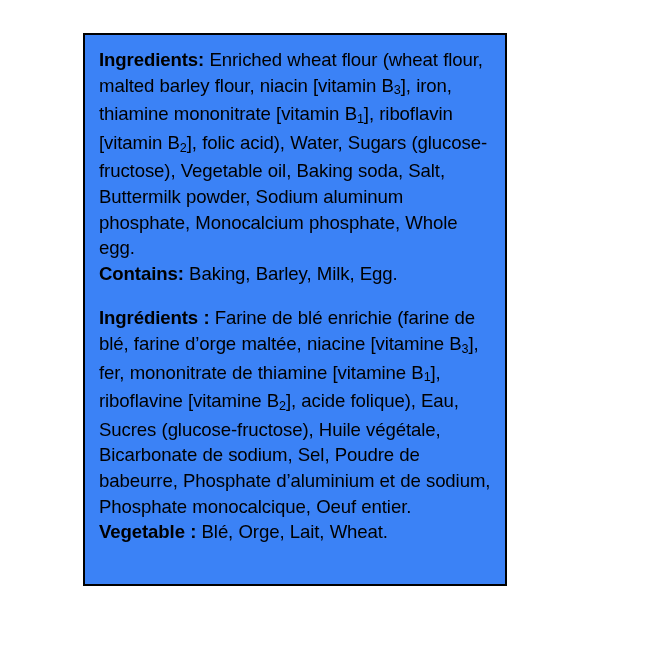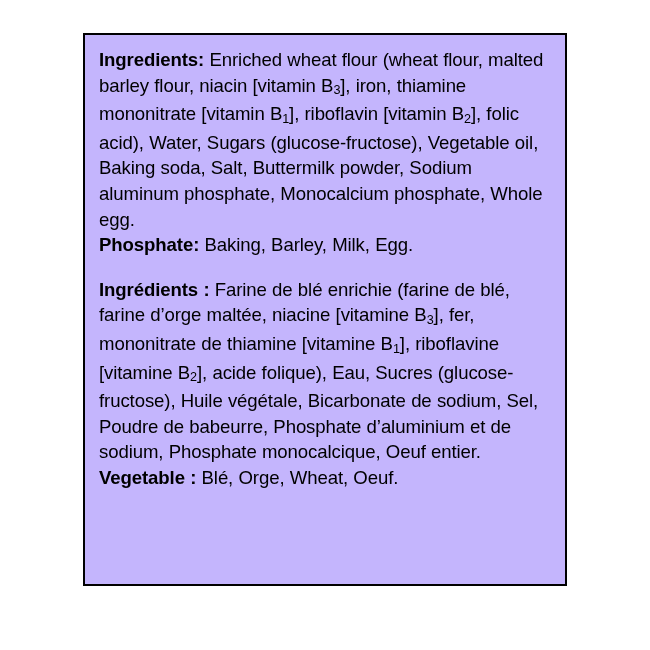--- a/index.html
+++ b/index.html
@@ -16,25 +16,25 @@
   .page {
     position: relative;
     width: 650px;
     height: 650px;
     box-sizing: border-box;
   }
   .panel {
     position: absolute;
     left: 83px;
     top: 33px;
-    width: 484px;
+    width: 424px;
     height: 553px;
     border: 2px solid #000000;
     box-sizing: border-box;
-    background: #c4b5fd;
+    background: #3b82f6;
   }
   .panel-inner {
     padding: 12px 14px 10px 14px;
   }
   .block {
     margin: 0;
   }
   .para {
     font-size: 18.6px;
     line-height: 25.6px;
@@ -58,25 +58,25 @@
 </style>
 </head>
 <body>
 
 <div class="page">
   <div class="panel">
     <div class="panel-inner">
 
       <div class="block">
         <p class="para"><span class="lead">Ingredients:</span><span> Enriched wheat flour (wheat flour, malted barley flour, niacin [vitamin B</span><sub>3</sub><span>], iron, thiamine mononitrate [vitamin B</span><sub>1</sub><span>], riboflavin [vitamin B</span><sub>2</sub><span>], folic acid), Water, Sugars (glucose-fructose), Vegetable oil, Baking soda, Salt, Buttermilk powder, Sodium aluminum phosphate, Monocalcium phosphate, Whole egg.</span></p>
-        <p class="para"><span class="lead">Phosphate:</span><span> Baking, Barley, Milk, Egg.</span></p>
+        <p class="para"><span class="lead">Contains:</span><span> Baking, Barley, Milk, Egg.</span></p>
       </div>
 
       <div class="gap"></div>
 
       <div class="block">
         <p class="para"><span class="lead">Ingrédients :</span><span> Farine de blé enrichie (farine de blé, farine d’orge maltée, niacine [vitamine B</span><sub>3</sub><span>], fer, mononitrate de thiamine [vitamine B</span><sub>1</sub><span>], riboflavine [vitamine B</span><sub>2</sub><span>], acide folique), Eau, Sucres (glucose-fructose), Huile végétale, Bicarbonate de sodium, Sel, Poudre de babeurre, Phosphate d’aluminium et de sodium, Phosphate monocalcique, Oeuf entier.</span></p>
-        <p class="para"><span class="lead">Vegetable :</span><span> Blé, Orge, Wheat, Oeuf.</span></p>
+        <p class="para"><span class="lead">Vegetable :</span><span> Blé, Orge, Lait, Wheat.</span></p>
       </div>
 
     </div>
   </div>
 </div>
 
 </body></html>

